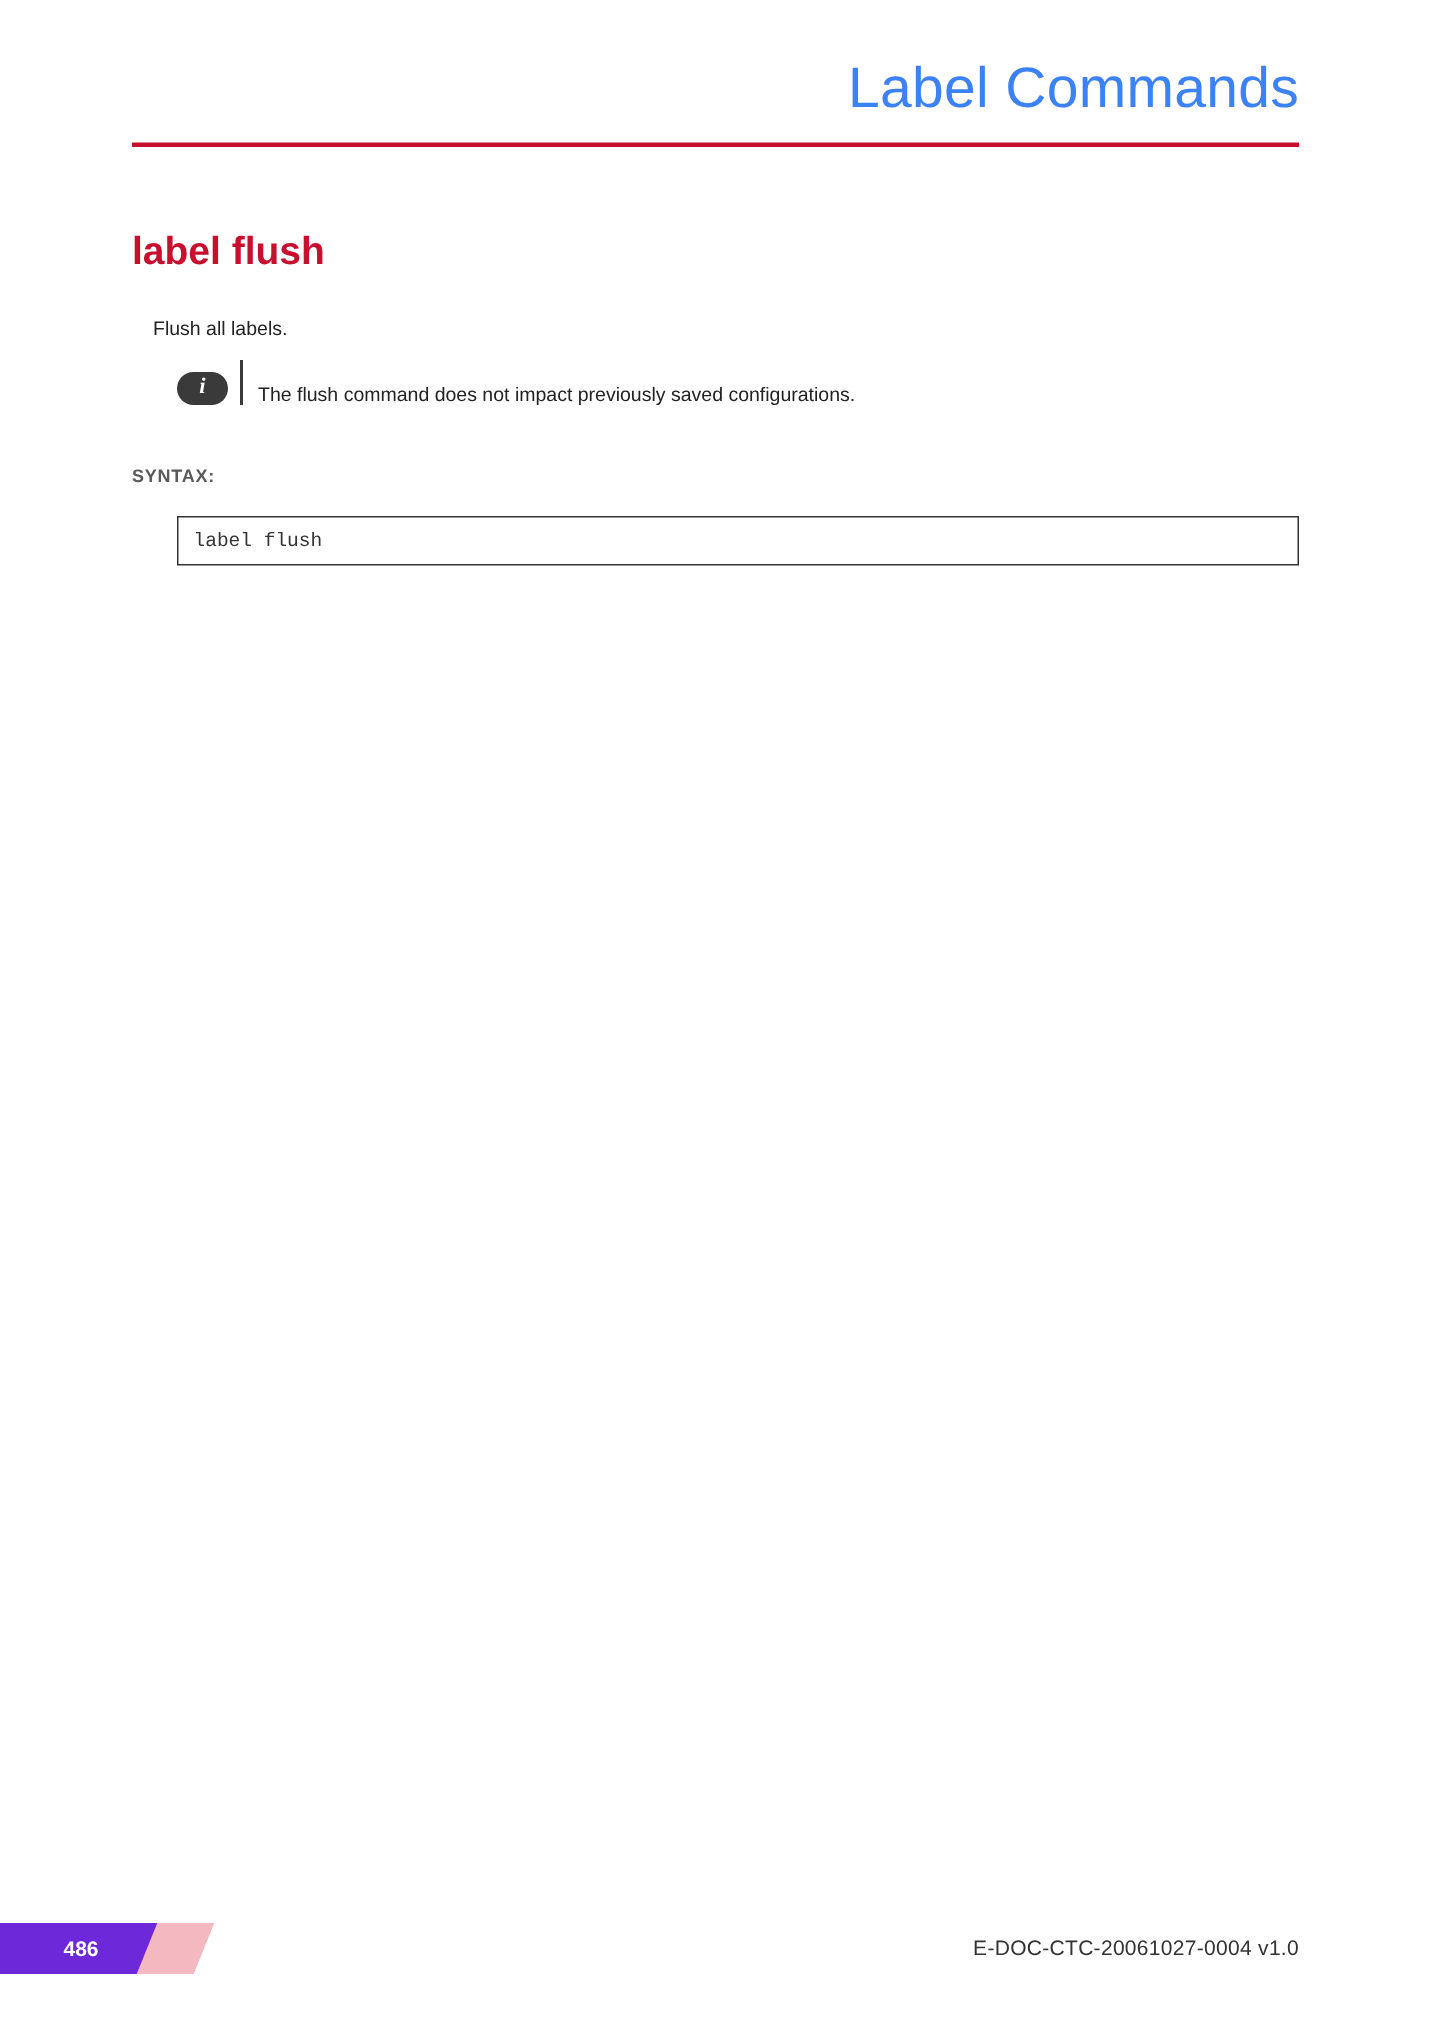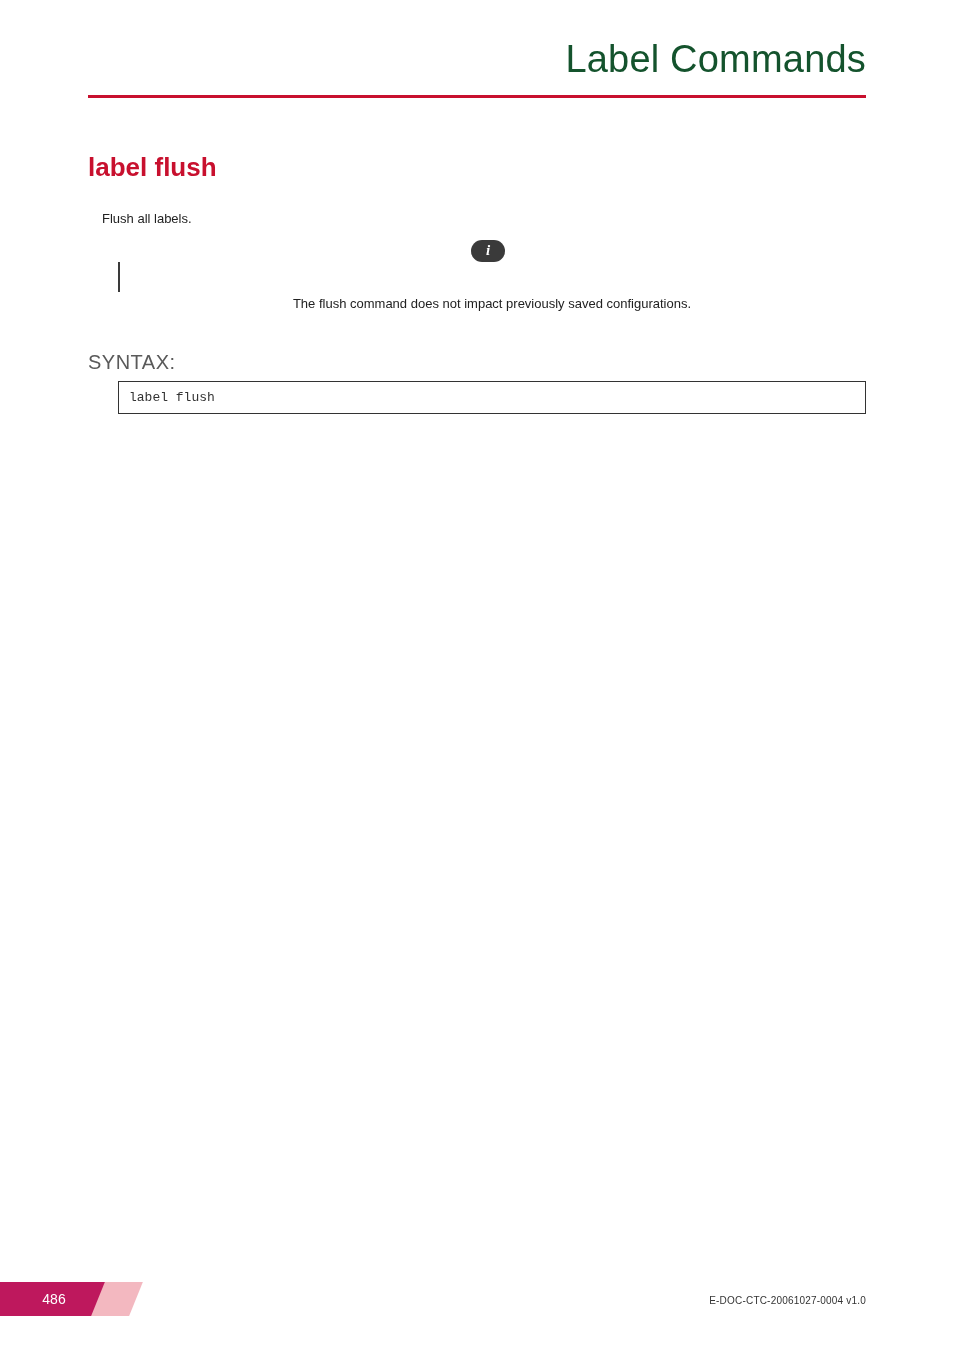--- a/index.html
+++ b/index.html
@@ -1,35 +1,35 @@
 <!DOCTYPE html>
 <html><head>
 <meta charset="utf-8">
 <style>
   * { box-sizing: border-box; margin: 0; padding: 0; }
   html, body { width: 954px; height: 1350px; background: #ffffff; font-family: Arial, Helvetica, sans-serif; color: #222; }
   .page { position: relative; width: 954px; height: 1350px; }
   .header { position: absolute; top: 0; left: 0; right: 0; padding: 38px 88px 0 88px; }
-  .chapter-title { text-align: right; font-size: 38px; font-weight: 400; color: #14532d; letter-spacing: 0.2px; }
+  .chapter-title { text-align: right; font-size: 38px; font-weight: 400; color: #3b82f6; letter-spacing: 0.2px; }
   .red-rule { margin-top: 14px; border: none; border-top: 3px solid #c8102e; }
   .content { position: absolute; top: 132px; left: 88px; right: 88px; }
   .command-title { font-size: 26px; font-weight: 700; color: #c8102e; margin-top: 20px; margin-bottom: 28px; }
   .intro { font-size: 13px; color: #222; margin-left: 14px; margin-bottom: 14px; }
-  .note-row { display: flex; align-items: center; margin-left: 30px; margin-bottom: 40px; flex-direction: column; }
+  .note-row { display: flex; align-items: flex-end; margin-left: 30px; margin-bottom: 40px; }
   .note-icon { flex: 0 0 auto; width: 34px; height: 22px; margin-right: 8px; background: #3a3a3a; border-radius: 11px; position: relative; }
   .note-icon::after { content: "i"; position: absolute; left: 50%; top: 50%; transform: translate(-50%, -52%); font-family: Georgia, 'Times New Roman', serif; font-style: italic; font-weight: 700; color: #fff; font-size: 15px; }
   .note-sep { width: 2px; background: #3a3a3a; align-self: stretch; margin-right: 10px; min-height: 30px; }
   .note-text { font-size: 13px; color: #222; padding-top: 4px; }
-  .syntax-heading { font-size: 20px; font-weight: 400; color: #5a5a5a; letter-spacing: 0.5px; margin-bottom: 7px; }
+  .syntax-heading { font-size: 12px; font-weight: 700; color: #5a5a5a; letter-spacing: 0.5px; margin-bottom: 20px; }
   .codebox { border: 1px solid #333; padding: 8px 10px; font-family: "Courier New", Courier, monospace; font-size: 13px; color: #333; margin-left: 30px; }
   .footer { position: absolute; bottom: 34px; left: 0; right: 0; height: 40px; }
   .page-tab { position: absolute; left: 0; bottom: 0; height: 34px; display: flex; }
-  .tab-dark { width: 108px; background: #be185d; color: #fff; display: flex; align-items: center; justify-content: center; font-size: 14px; font-weight: 400; }
+  .tab-dark { width: 108px; background: #6d28d9; color: #fff; display: flex; align-items: center; justify-content: center; font-size: 14px; font-weight: 700; }
   .tab-light { width: 38px; background: #f3b8c0; transform: skewX(-22deg); margin-left: -10px; }
-  .doc-id { position: absolute; right: 88px; bottom: 10px; font-size: 10px; color: #333; letter-spacing: 0.2px; }
+  .doc-id { position: absolute; right: 88px; bottom: 10px; font-size: 14px; color: #333; letter-spacing: 0.2px; }
 </style>
 </head>
 <body>
 
 <div class="page">
 
   <div class="header">
     <div class="chapter-title">Label Commands</div>
     <hr class="red-rule">
   </div>

